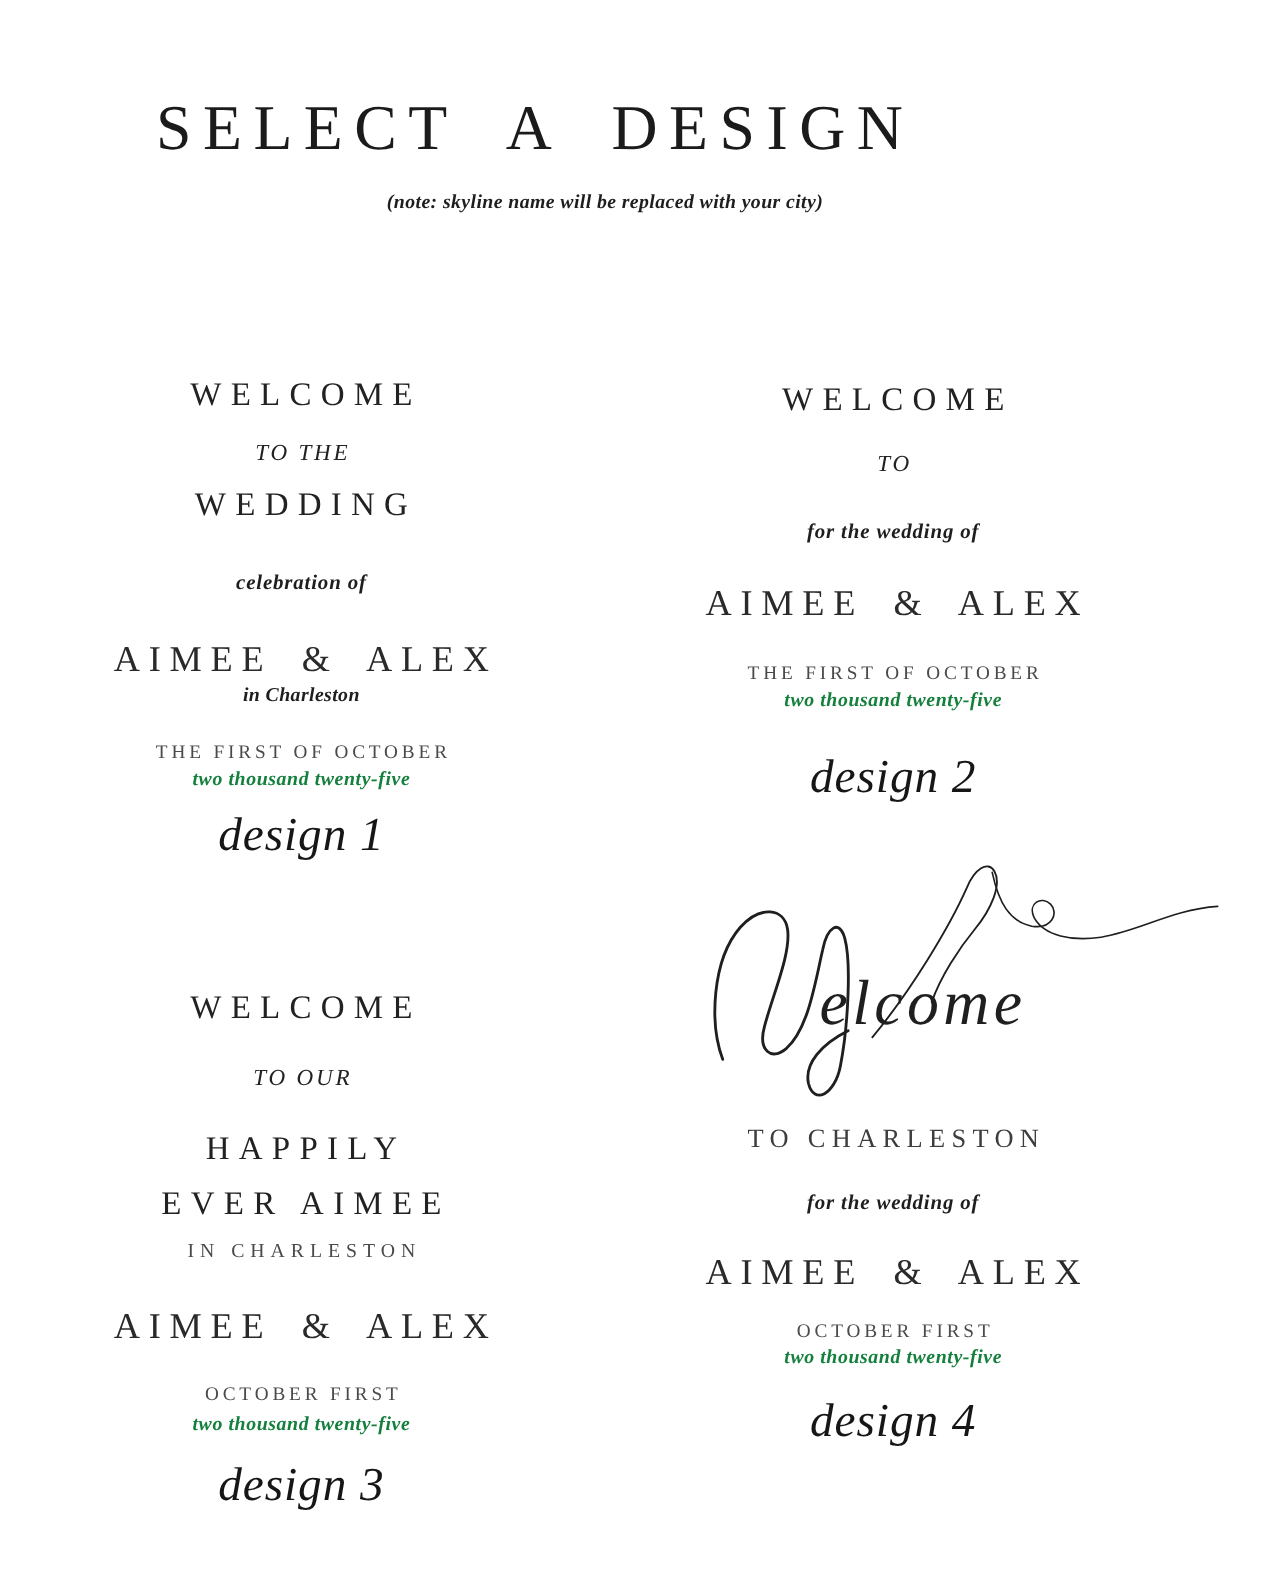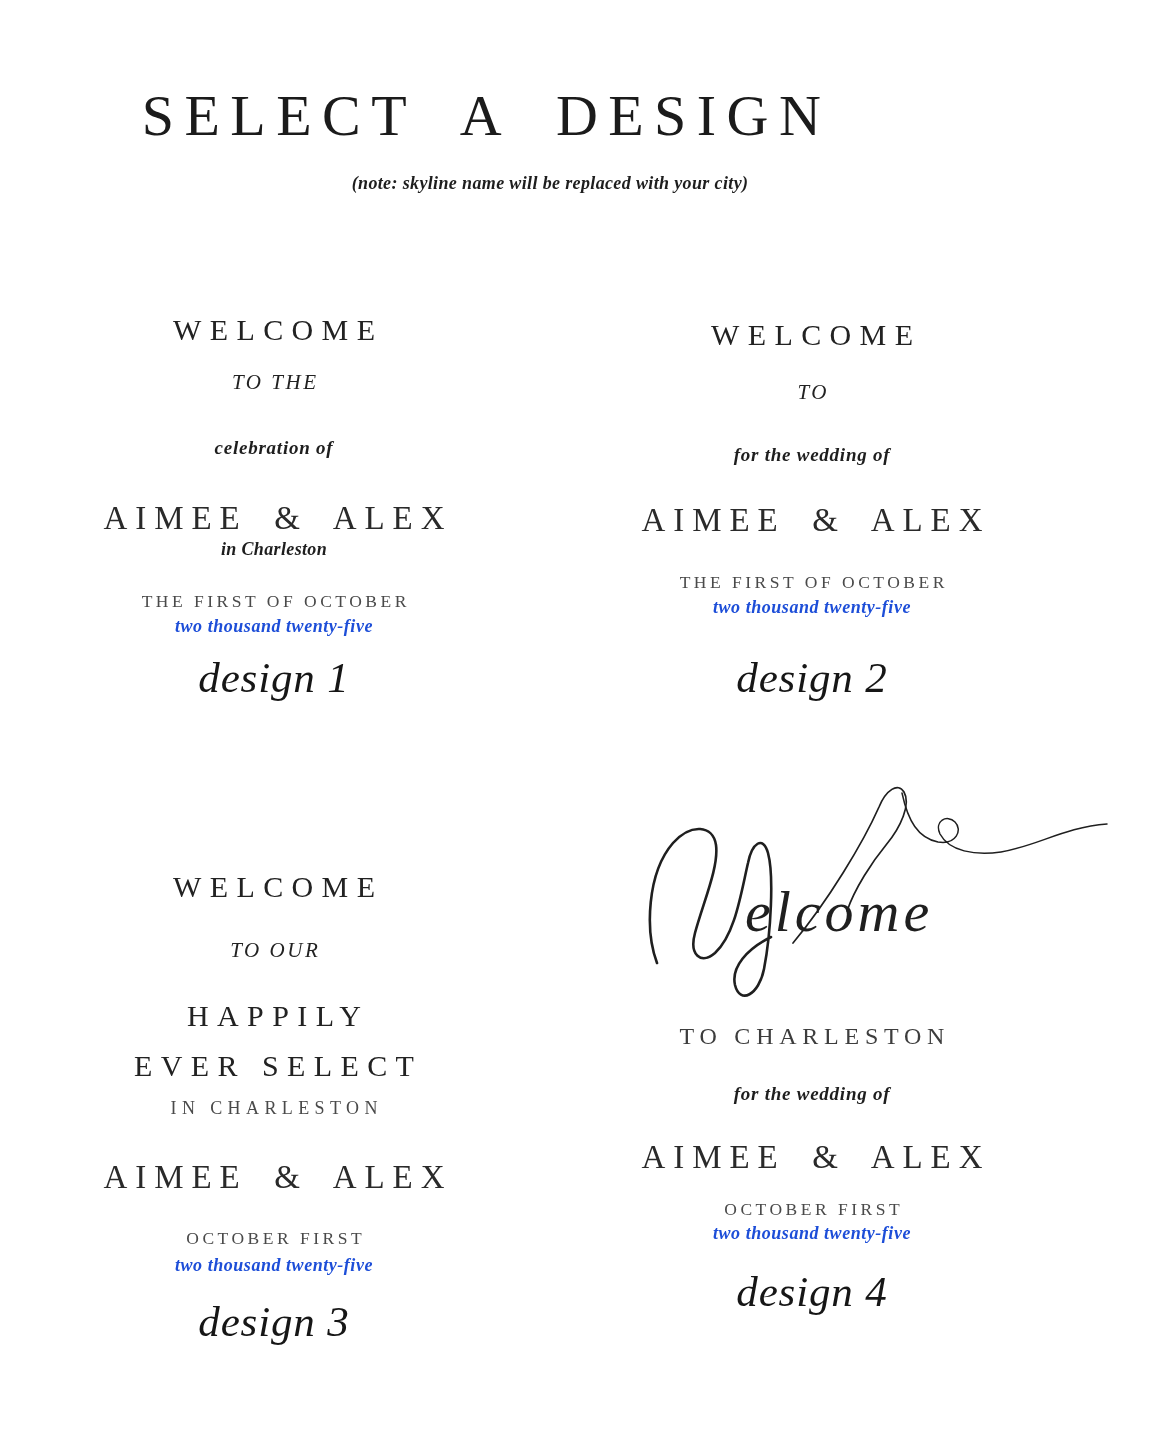--- a/index.html
+++ b/index.html
@@ -17,43 +17,44 @@
   }
   .page-note{
     position:absolute;left:0;top:172px;width:1100px;
     font-style:italic;font-weight:600;font-size:18px;line-height:22px;
     letter-spacing:.02em;color:#1e1e1e;
   }
   .cell{
     position:absolute;display:flex;flex-direction:column;align-items:center;
     text-align:center;width:460px;cursor:pointer;
   }
-  .caps-lg{font-size:30px;line-height:34px;letter-spacing:.28em;margin-right:-.28em;color:#222;}
+  .caps-lg{font-size:30px;line-height:34px;letter-spacing:.28em;margin-right:-.28em;color:#222;margin-top:29px;}
   .italic-caps{font-style:italic;font-size:21px;line-height:24px;letter-spacing:.12em;margin-right:-.12em;color:#222;}
   .italic-sm{font-style:italic;font-weight:600;font-size:19px;line-height:22px;letter-spacing:.04em;color:#1e1e1e;}
   .names{font-size:33px;line-height:38px;letter-spacing:.24em;margin-right:-.24em;word-spacing:.32em;color:#2a2a2a;}
   .italic-xs{font-style:italic;font-weight:600;font-size:18px;line-height:21px;letter-spacing:.02em;color:#1e1e1e;}
   .caps-sm{font-size:17.5px;line-height:20px;letter-spacing:.2em;margin-right:-.2em;color:#4a4a4a;}
-  .italic-date{font-style:italic;font-weight:600;font-size:18px;line-height:21px;letter-spacing:.03em;color:#1d4ed8;}
+  .italic-date{font-style:italic;font-weight:600;font-size:18px;line-height:21px;letter-spacing:.03em;color:#15803d;}
   .design-label{font-style:italic;font-weight:400;font-size:43px;line-height:50px;letter-spacing:.02em;color:#161616;}
   .caps-md{font-size:24px;line-height:28px;letter-spacing:.24em;margin-right:-.24em;color:#3d3d3d;}
   .caps-xs{font-size:18px;line-height:21px;letter-spacing:.3em;margin-right:-.3em;color:#4a4a4a;}
   .script-svg{position:absolute;left:643px;top:781px;width:480px;height:240px;}
 </style>
 </head>
 <body>
 
 <div class="header">
   <h1 class="page-title">SELECT A DESIGN</h1>
   <div class="page-note">(note: skyline name will be replaced with your city)</div>
 </div>
 
 <div class="cell" style="left:44px;top:313px;">
   <div class="caps-lg">WELCOME</div>
   <div class="italic-caps" style="margin-top:23px;">TO THE</div>
+  <div class="caps-lg" style="margin-top:19px;">WEDDING</div>
   <div class="italic-sm" style="margin-top:43px;">celebration of</div>
   <div class="names" style="margin-top:40px;">AIMEE &amp; ALEX</div>
   <div class="italic-xs" style="margin-top:2px;">in Charleston</div>
   <div class="caps-sm" style="margin-top:31px;">THE FIRST OF OCTOBER</div>
   <div class="italic-date" style="margin-top:5px;">two thousand twenty-five</div>
   <div class="design-label" style="margin-top:16px;">design 1</div>
 </div>
 
 <div class="cell" style="left:582px;top:318px;">
   <div class="caps-lg">WELCOME</div>
@@ -62,21 +63,21 @@
   <div class="names" style="margin-top:35px;">AIMEE &amp; ALEX</div>
   <div class="caps-sm" style="margin-top:33px;">THE FIRST OF OCTOBER</div>
   <div class="italic-date" style="margin-top:5px;">two thousand twenty-five</div>
   <div class="design-label" style="margin-top:35px;">design 2</div>
 </div>
 
 <div class="cell" style="left:44px;top:870px;">
   <div class="caps-lg">WELCOME</div>
   <div class="italic-caps" style="margin-top:34px;">TO OUR</div>
   <div class="caps-lg" style="margin-top:37px;">HAPPILY</div>
-  <div class="caps-lg" style="margin-top:16px;">EVER SELECT</div>
+  <div class="caps-lg" style="margin-top:16px;">EVER AIMEE</div>
   <div class="caps-xs" style="margin-top:15px;">IN CHARLESTON</div>
   <div class="names" style="margin-top:39px;">AIMEE &amp; ALEX</div>
   <div class="caps-sm" style="margin-top:32px;">OCTOBER FIRST</div>
   <div class="italic-date" style="margin-top:7px;">two thousand twenty-five</div>
   <div class="design-label" style="margin-top:21px;">design 3</div>
 </div>
 
 <svg class="script-svg" viewBox="0 0 480 240">
   <g fill="none" stroke="#1f1f1f" stroke-linecap="round">
 

